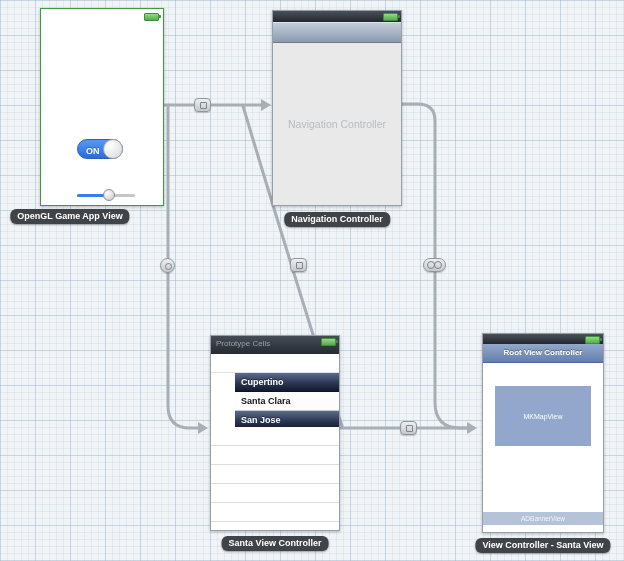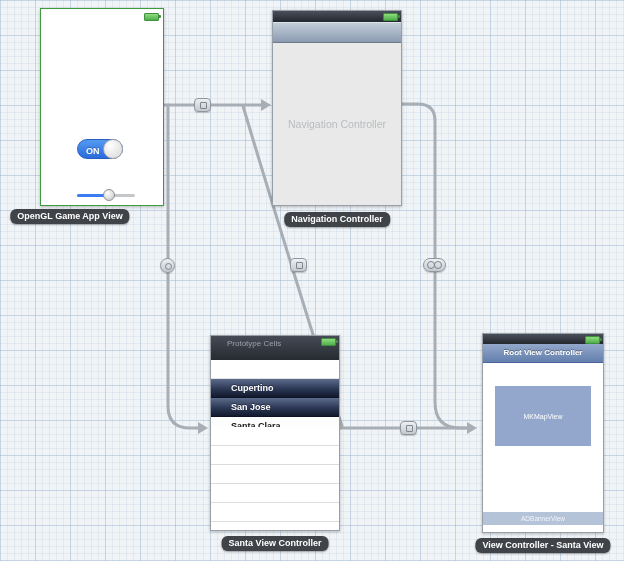--- a/index.html
+++ b/index.html
@@ -38,24 +38,24 @@
   #scene-nav{left:272px;top:10px;width:130px;height:196px;background:#e9e9e9;}
   .statusbar{height:11px;background:linear-gradient(#4a505a,#23272e);position:relative;}
   .navbar-gray{height:19px;background:linear-gradient(#c3cdda 0%,#a5b2c3 55%,#8röß 100%);
     background:linear-gradient(#c3cdda 0%,#a5b2c3 55%,#8b9ab0 100%);
     border-top:1px solid #dde4ec;border-bottom:1px solid #6e7a8a;}
   .nav-body{position:absolute;top:32px;bottom:0;left:0;right:0;display:flex;
     align-items:center;justify-content:center;}
   .nav-placeholder{color:#b9bcbf;font-size:10.5px;}
   
   #scene-table{left:210px;top:335px;width:130px;height:196px;}
-  .table-header{height:24px;background:linear-gradient(#454b55,#262a31);color:#9aa0a8;
-    font-size:8px;line-height:16px;padding-left:16px;position:relative;}
+  .table-header{height:18px;background:linear-gradient(#454b55,#262a31);color:#9aa0a8;
+    font-size:8px;line-height:16px;padding-left:5px;position:relative;}
   .table-gap{height:18px;background:#fff;border-bottom:1px solid #e2e2e2;}
-  .cell{height:19px;line-height:19px;font-size:9px;font-weight:bold;padding-left:20px;box-sizing:border-box;}
+  .cell{height:19px;line-height:19px;font-size:9px;font-weight:bold;padding-left:6px;box-sizing:border-box;margin-left:24px;}
   .cell-dark{background:linear-gradient(#5d6c8c 0%,#2b3754 55%,#121a2d 100%);
     color:#fff;border-bottom:1px solid #0d1322;text-shadow:0 -1px 0 rgba(0,0,0,.4);}
   .cell-light{background:#fdfdfd;color:#141414;border-bottom:1px solid #c9c9c9;}
   .table-rest{position:absolute;top:91px;bottom:0;left:0;right:0;
     background:repeating-linear-gradient(to bottom,#ffffff 0 18px,#dcdcdc 18px 19px);}
   
   #scene-root{left:482px;top:333px;width:122px;height:200px;}
   .statusbar-s{height:10px;background:linear-gradient(#4a505a,#23272e);position:relative;}
   .navbar-blue{height:18px;background:linear-gradient(#93a8cb,#637fad);border-bottom:1px solid #4b66a0;
     color:#fff;font-size:8px;font-weight:bold;text-align:center;line-height:18px;
@@ -128,25 +128,25 @@
 
 <div class="scene" id="scene-table">
   <div class="table-header">
     <span>Prototype Cells</span>
     <span class="battery" style="top:2px;right:3px;"></span>
   </div>
   <div class="table-gap"></div>
   <div class="cell cell-dark">
     <span>Cupertino</span>
   </div>
+  <div class="cell cell-light">
+    <span>Santa Clara</span>
+  </div>
   <div class="cell cell-dark">
     <span>San Jose</span>
-  </div>
-  <div class="cell cell-light">
-    <span>Santa Clara</span>
   </div>
   <div class="table-rest"></div>
 </div>
 <div class="scene-badge" style="left:275px;top:536px;">Santa View Controller</div>
 
 <div class="scene" id="scene-root">
   <div class="statusbar-s">
     <span class="battery" style="top:2px;right:3px;"></span>
   </div>
   <div class="navbar-blue">Root View Controller</div>

